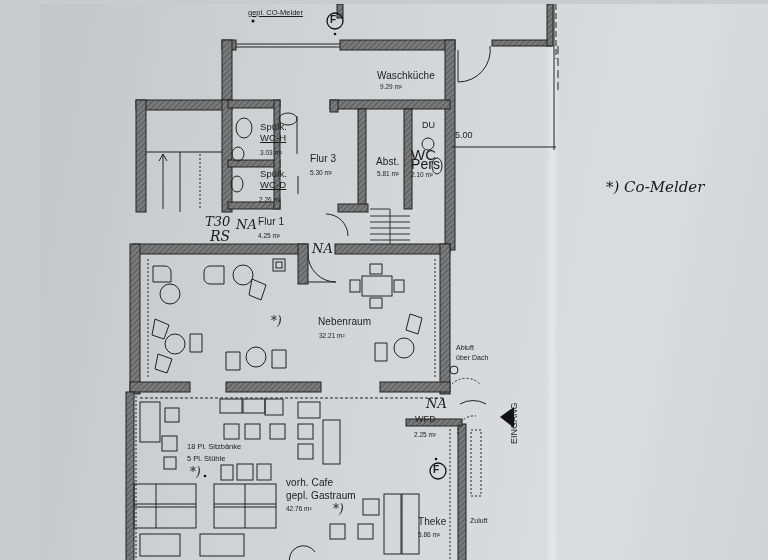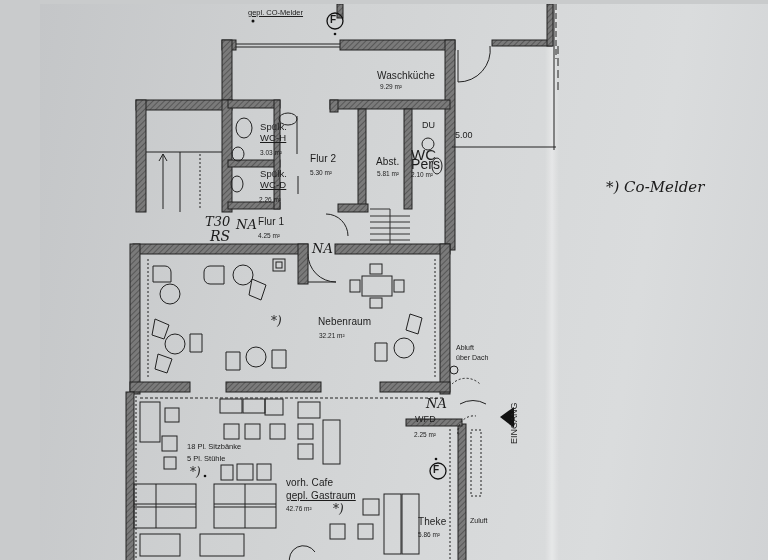--- a/index.html
+++ b/index.html
@@ -205,21 +205,21 @@
   <div class="lbl area" style="left:340px;top:80px">9.29 m²</div>
 
   <div class="lbl room" style="left:220px;top:118px;font-size:9.5px">Spülk.</div>
   <div class="lbl room" style="left:220px;top:129px;font-size:9.5px;text-decoration:underline">WC-H</div>
   <div class="lbl area" style="left:220px;top:146px">3.03 m²</div>
 
   <div class="lbl room" style="left:220px;top:165px;font-size:9.5px">Spülk.</div>
   <div class="lbl room" style="left:220px;top:176px;font-size:9.5px;text-decoration:underline">WC-D</div>
   <div class="lbl area" style="left:219px;top:193px">2.26 m²</div>
 
-  <div class="lbl room" style="left:270px;top:150px">Flur 2</div>
+  <div class="lbl room" style="left:270px;top:150px">Flur 3</div>
   <div class="lbl area" style="left:270px;top:166px">5.30 m²</div>
 
   <div class="lbl room" style="left:336px;top:153px">Abst.</div>
   <div class="lbl area" style="left:337px;top:167px">5.81 m²</div>
 
   <div class="lbl room" style="left:382px;top:117px;font-size:9px">DU</div>
   <div class="lbl room" style="left:371px;top:143px;font-size:15px">WC</div>
   <div class="lbl room" style="left:371px;top:153px;font-size:14px">Pers</div>
   <div class="lbl area" style="left:371px;top:168px">2.10 m²</div>
 
@@ -248,21 +248,21 @@
 
   <div class="lbl" style="left:470px;top:392px;font-size:9px;transform:rotate(-90deg);transform-origin:left top;top:440px">EINGANG</div>
 
   <div class="lbl" style="left:393px;top:461px;font-size:10px;font-weight:bold">F</div>
 
   <div class="lbl small" style="left:147px;top:439px;font-size:7.5px">18 Pl. Sitzbänke</div>
   <div class="lbl small" style="left:147px;top:451px;font-size:7.5px">5 Pl. Stühle</div>
   <div class="lbl hand" style="left:150px;top:462px;font-size:12px">*)</div>
 
   <div class="lbl room" style="left:246px;top:474px">vorh. Cafe</div>
-  <div class="lbl room" style="left:246px;top:487px;text-decoration:underline">gepl. Gastraum</div>
+  <div class="lbl room" style="left:246px;top:487px;">gepl. Gastraum</div>
   <div class="lbl area" style="left:246px;top:502px">42.76 m²</div>
   <div class="lbl hand" style="left:293px;top:499px;font-size:12px">*)</div>
 
   <div class="lbl room" style="left:378px;top:513px">Theke</div>
   <div class="lbl area" style="left:378px;top:528px">5.86 m²</div>
 
   <div class="lbl small" style="left:430px;top:513px;font-size:7px">Zuluft</div>
 </div>
 
 </body></html>

